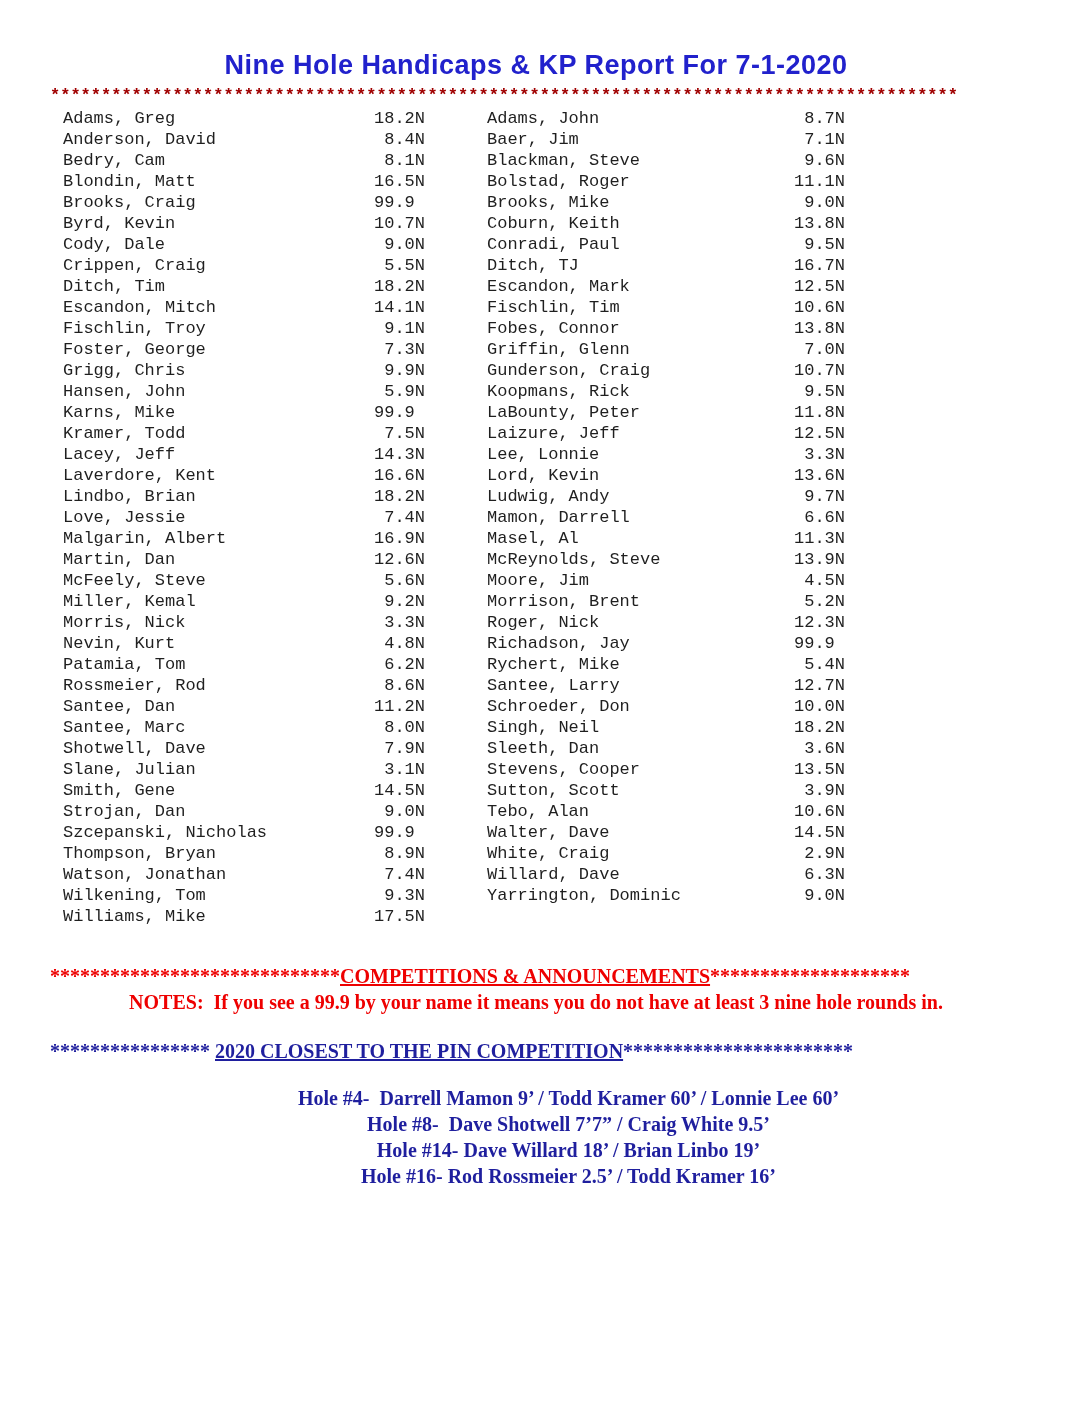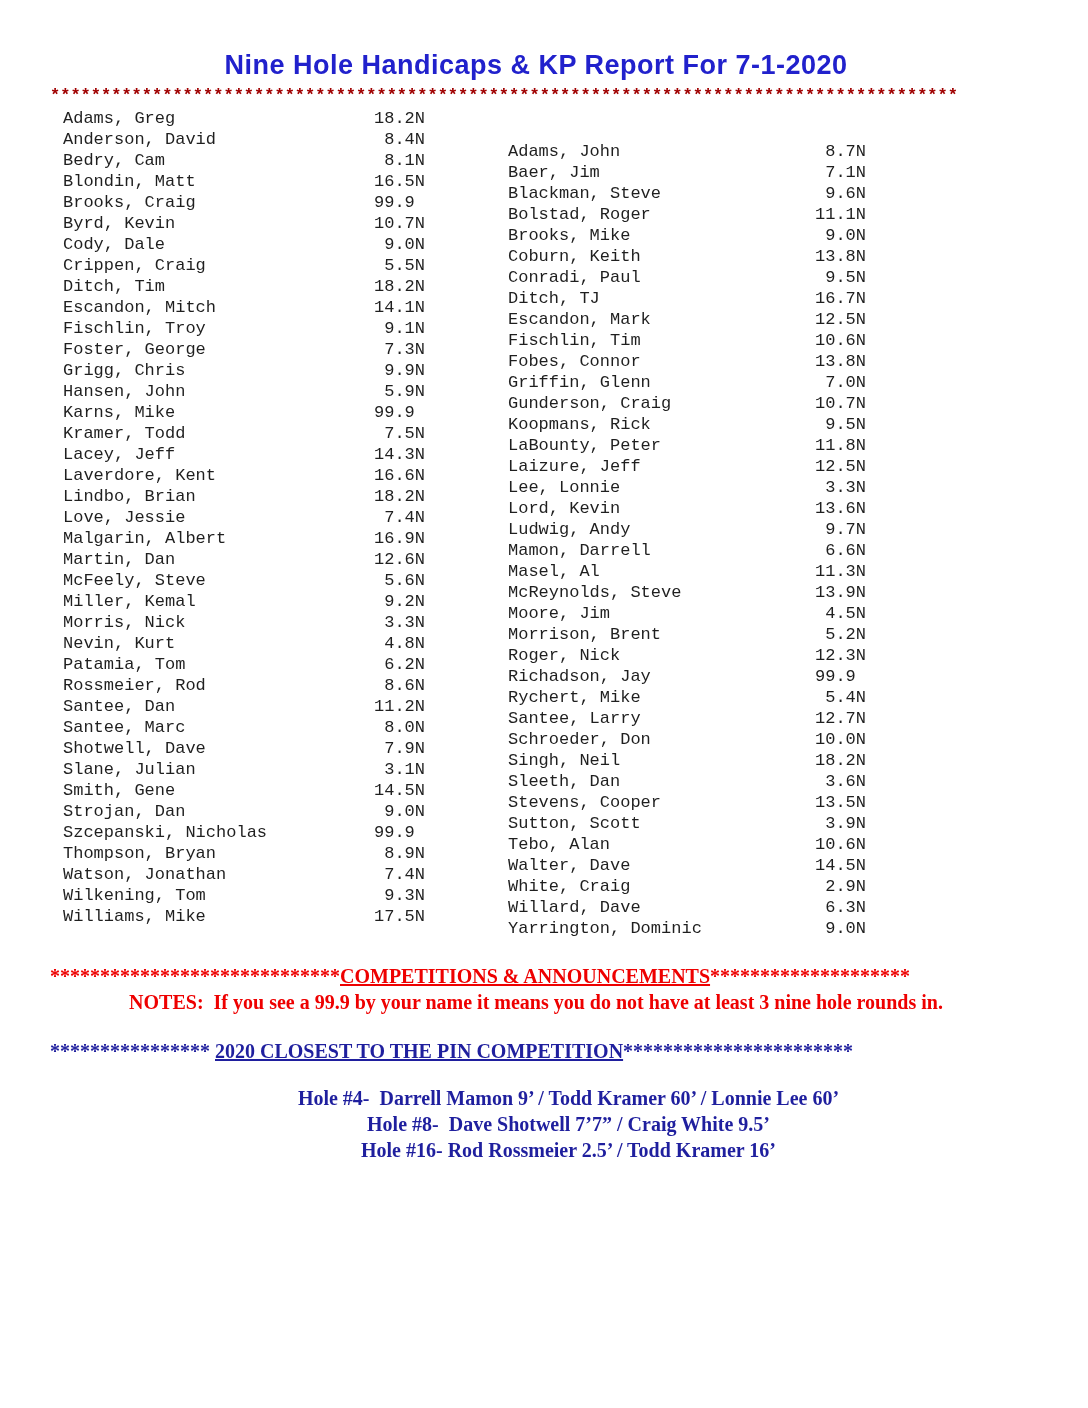--- a/index.html
+++ b/index.html
@@ -40,21 +40,21 @@
     font-weight:bold;
   }
   .roster{
     position:relative;
     height:820px;
     margin-top:2px;
     font-size:17px;
   }
   .col{position:absolute;top:0;}
   .col-left{left:13px;}
-  .col-right{left:458px;margin-top:33px;}
+  .col-right{left:437px;}
   .r-row{height:21px;line-height:21px;white-space:pre;}
   .r-name{display:inline-block;}
   .col-left .r-name{width:311px;}
   .col-right .r-name{width:307px;}
   .r-val{display:inline-block;width:5ch;text-align:right;white-space:pre;}
   .serifline{
     font-family:"Liberation Serif","DejaVu Serif",serif;
     font-weight:bold;
     white-space:pre;
     line-height:25px;
@@ -185,16 +185,17 @@
 
   <div class="serifline comp-header"><span>*****************************</span><span class="u">COMPETITIONS &amp; ANNOUNCEMENTS</span><span>********************</span></div>
 
   <div class="serifline notes"><span>NOTES:</span><span>  If you see a 99.9 by your name it means you do not have at least 3 nine hole rounds in.</span></div>
 
   <div class="serifline kp-header"><span>**************** </span><span class="u">2020 CLOSEST TO THE PIN COMPETITION</span><span>***********************</span></div>
 
   <div class="kp-entries" id="kp-entries">
       <div class="kp-entry">Hole #4-  Darrell Mamon 9’ / Todd Kramer 60’ / Lonnie Lee 60’</div>
       <div class="kp-entry">Hole #8-  Dave Shotwell 7’7” / Craig White 9.5’</div>
+      <div class="kp-entry">Hole #14- Dave Willard 18’ / Brian Linbo 19’</div>
       <div class="kp-entry">Hole #16- Rod Rossmeier 2.5’ / Todd Kramer 16’</div>
     </div>
 
 </div>
 
 </body></html>

